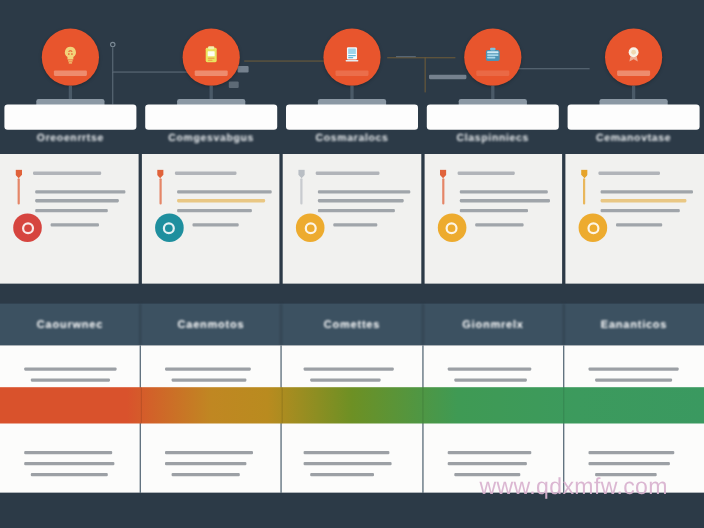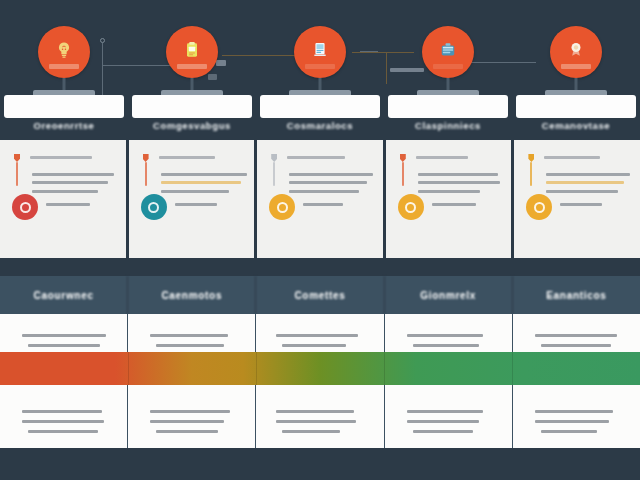--- a/index.html
+++ b/index.html
@@ -505,13 +505,14 @@
 
   <div id="ribbon">
     <span class="seam" style="left:128px;"></span>
     <span class="seam" style="left:256px;"></span>
     <span class="seam" style="left:384px;"></span>
     <span class="seam" style="left:512px;"></span>
   </div>
 
   <div id="bottom-band"></div>
 
+  <div id="watermark">www.qdxmfw.com</div>
 </div>
 
 </body></html>

